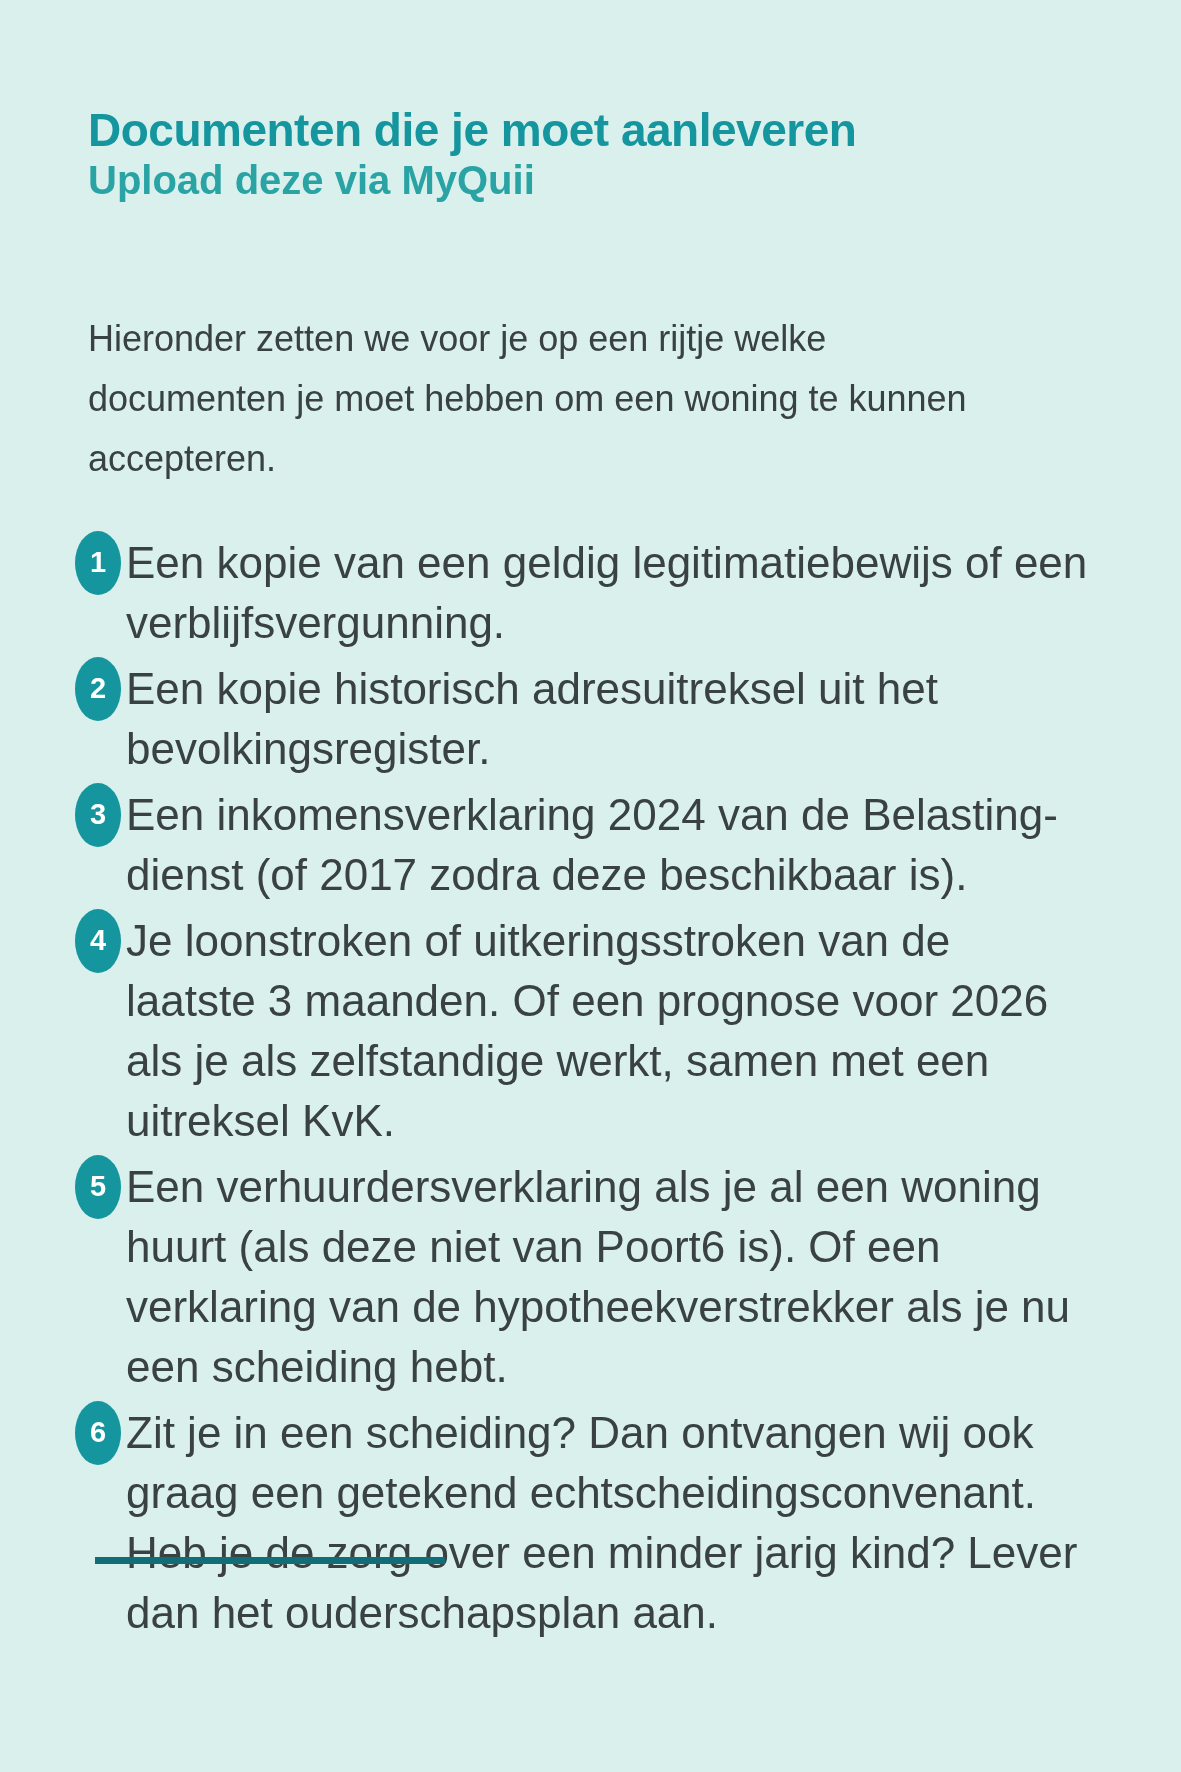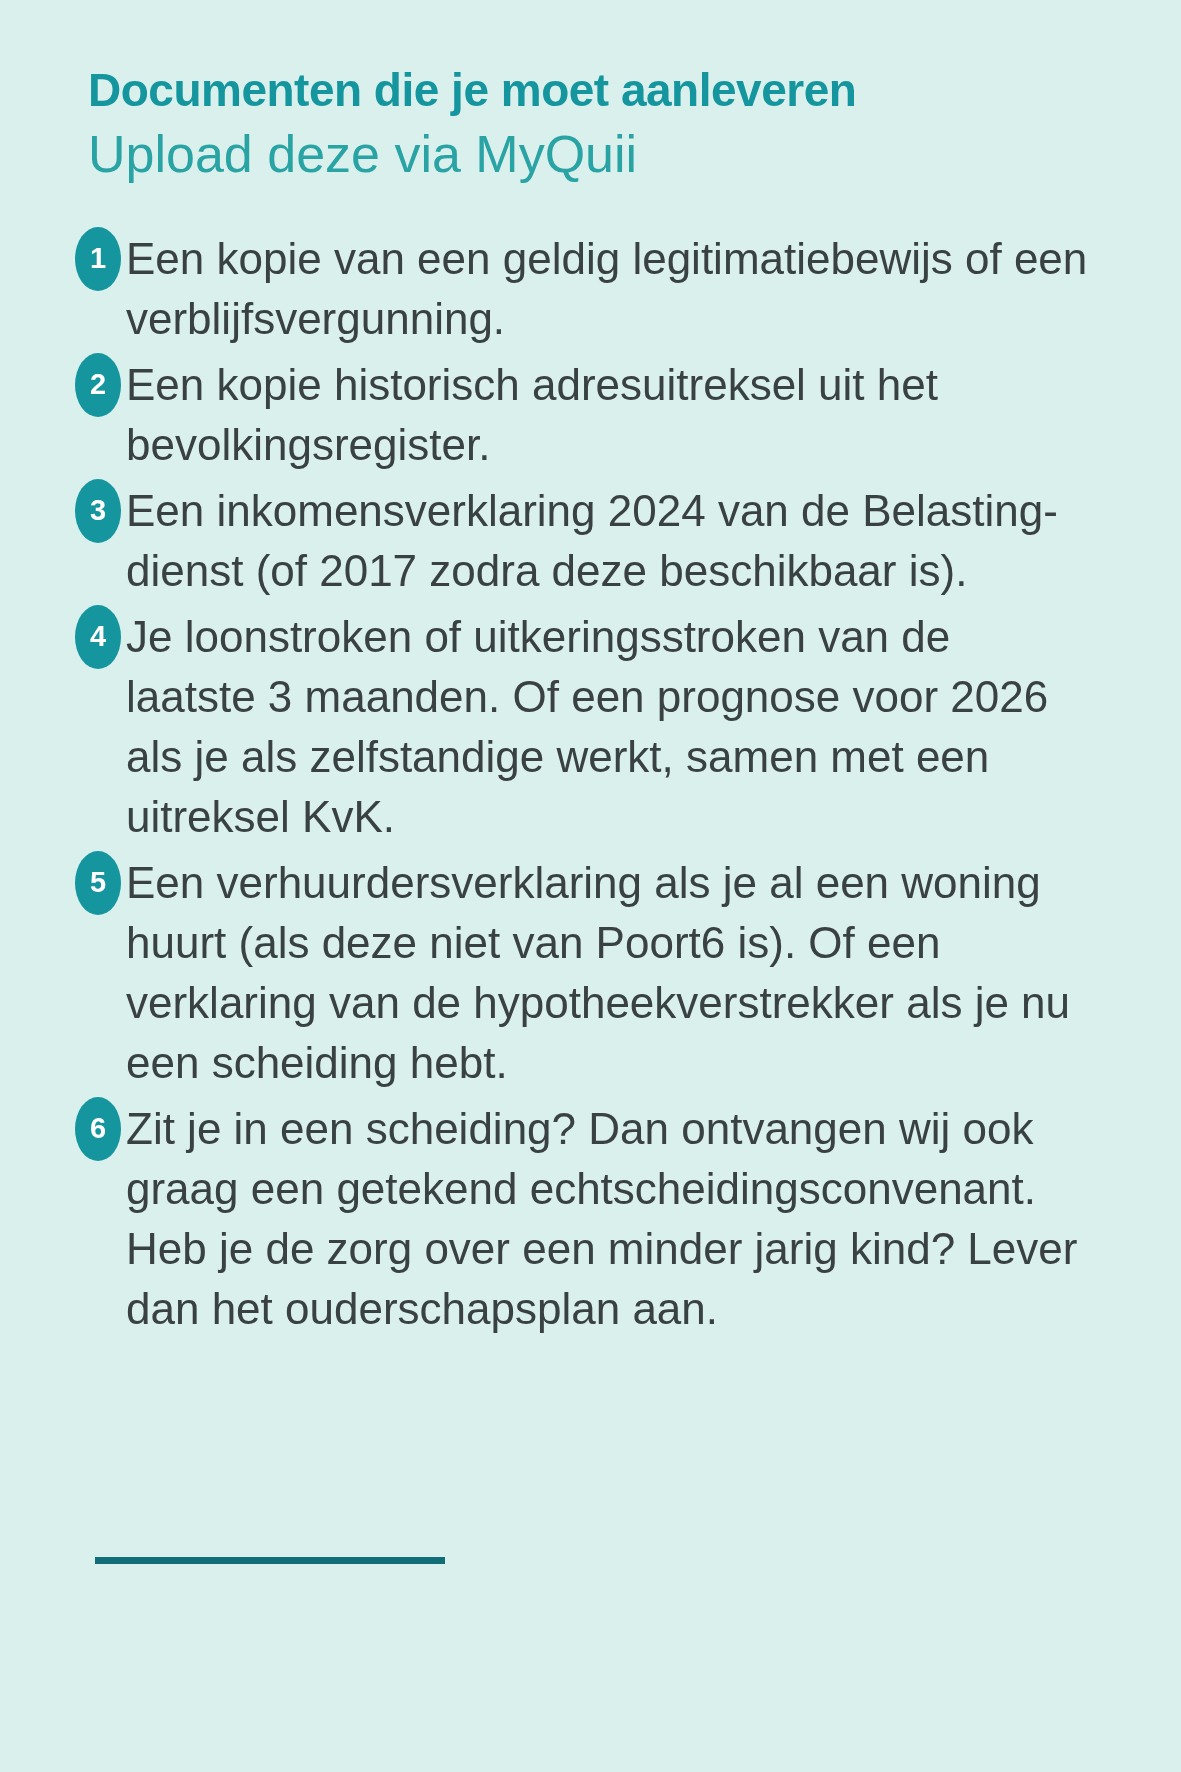--- a/index.html
+++ b/index.html
@@ -17,34 +17,33 @@
     height: 1772px;
     background: var(--background);
     font-family: "Liberation Sans", "DejaVu Sans", sans-serif;
     overflow: hidden;
   }
   .page {
     position: relative;
     width: 1181px;
     height: 1564px;
     background: var(--background);
-    padding: 64px 90px 0 88px;
+    padding: 104px 90px 0 88px;
   }
   .page-title {
     font-size: 46px;
     font-weight: 700;
     color: var(--title-teal);
     letter-spacing: -0.5px;
     line-height: 1.15;
   }
   .page-subtitle {
-    font-size: 52px;
-    font-weight: 400;
+    font-size: 40px;
+    font-weight: 700;
     color: var(--subtitle-teal);
-    margin-top: 8px;
     line-height: 1.15;
   }
   .intro {
     margin-top: 106px;
     font-size: 36px;
     line-height: 60px;
     color: var(--body-text);
     max-width: 900px;
   }
   .doc-list {
@@ -90,20 +89,21 @@
 </head>
 <body>
 
 <div class="page">
 
   <header>
     <h1 class="page-title">Documenten die je moet aanleveren</h1>
     <h2 class="page-subtitle">Upload deze via MyQuii</h2>
   </header>
 
+  <p class="intro">Hieronder zetten we voor je op een rijtje welke documenten je moet hebben om een woning te kunnen accepteren.</p>
 
   <ol class="doc-list">
 
     <li class="doc-item">
       <span class="item-badge">1</span>
       <span class="item-text">Een kopie van een geldig legitimatiebewijs of een verblijfsvergunning.</span>
     </li>
 
     <li class="doc-item">
       <span class="item-badge">2</span>

